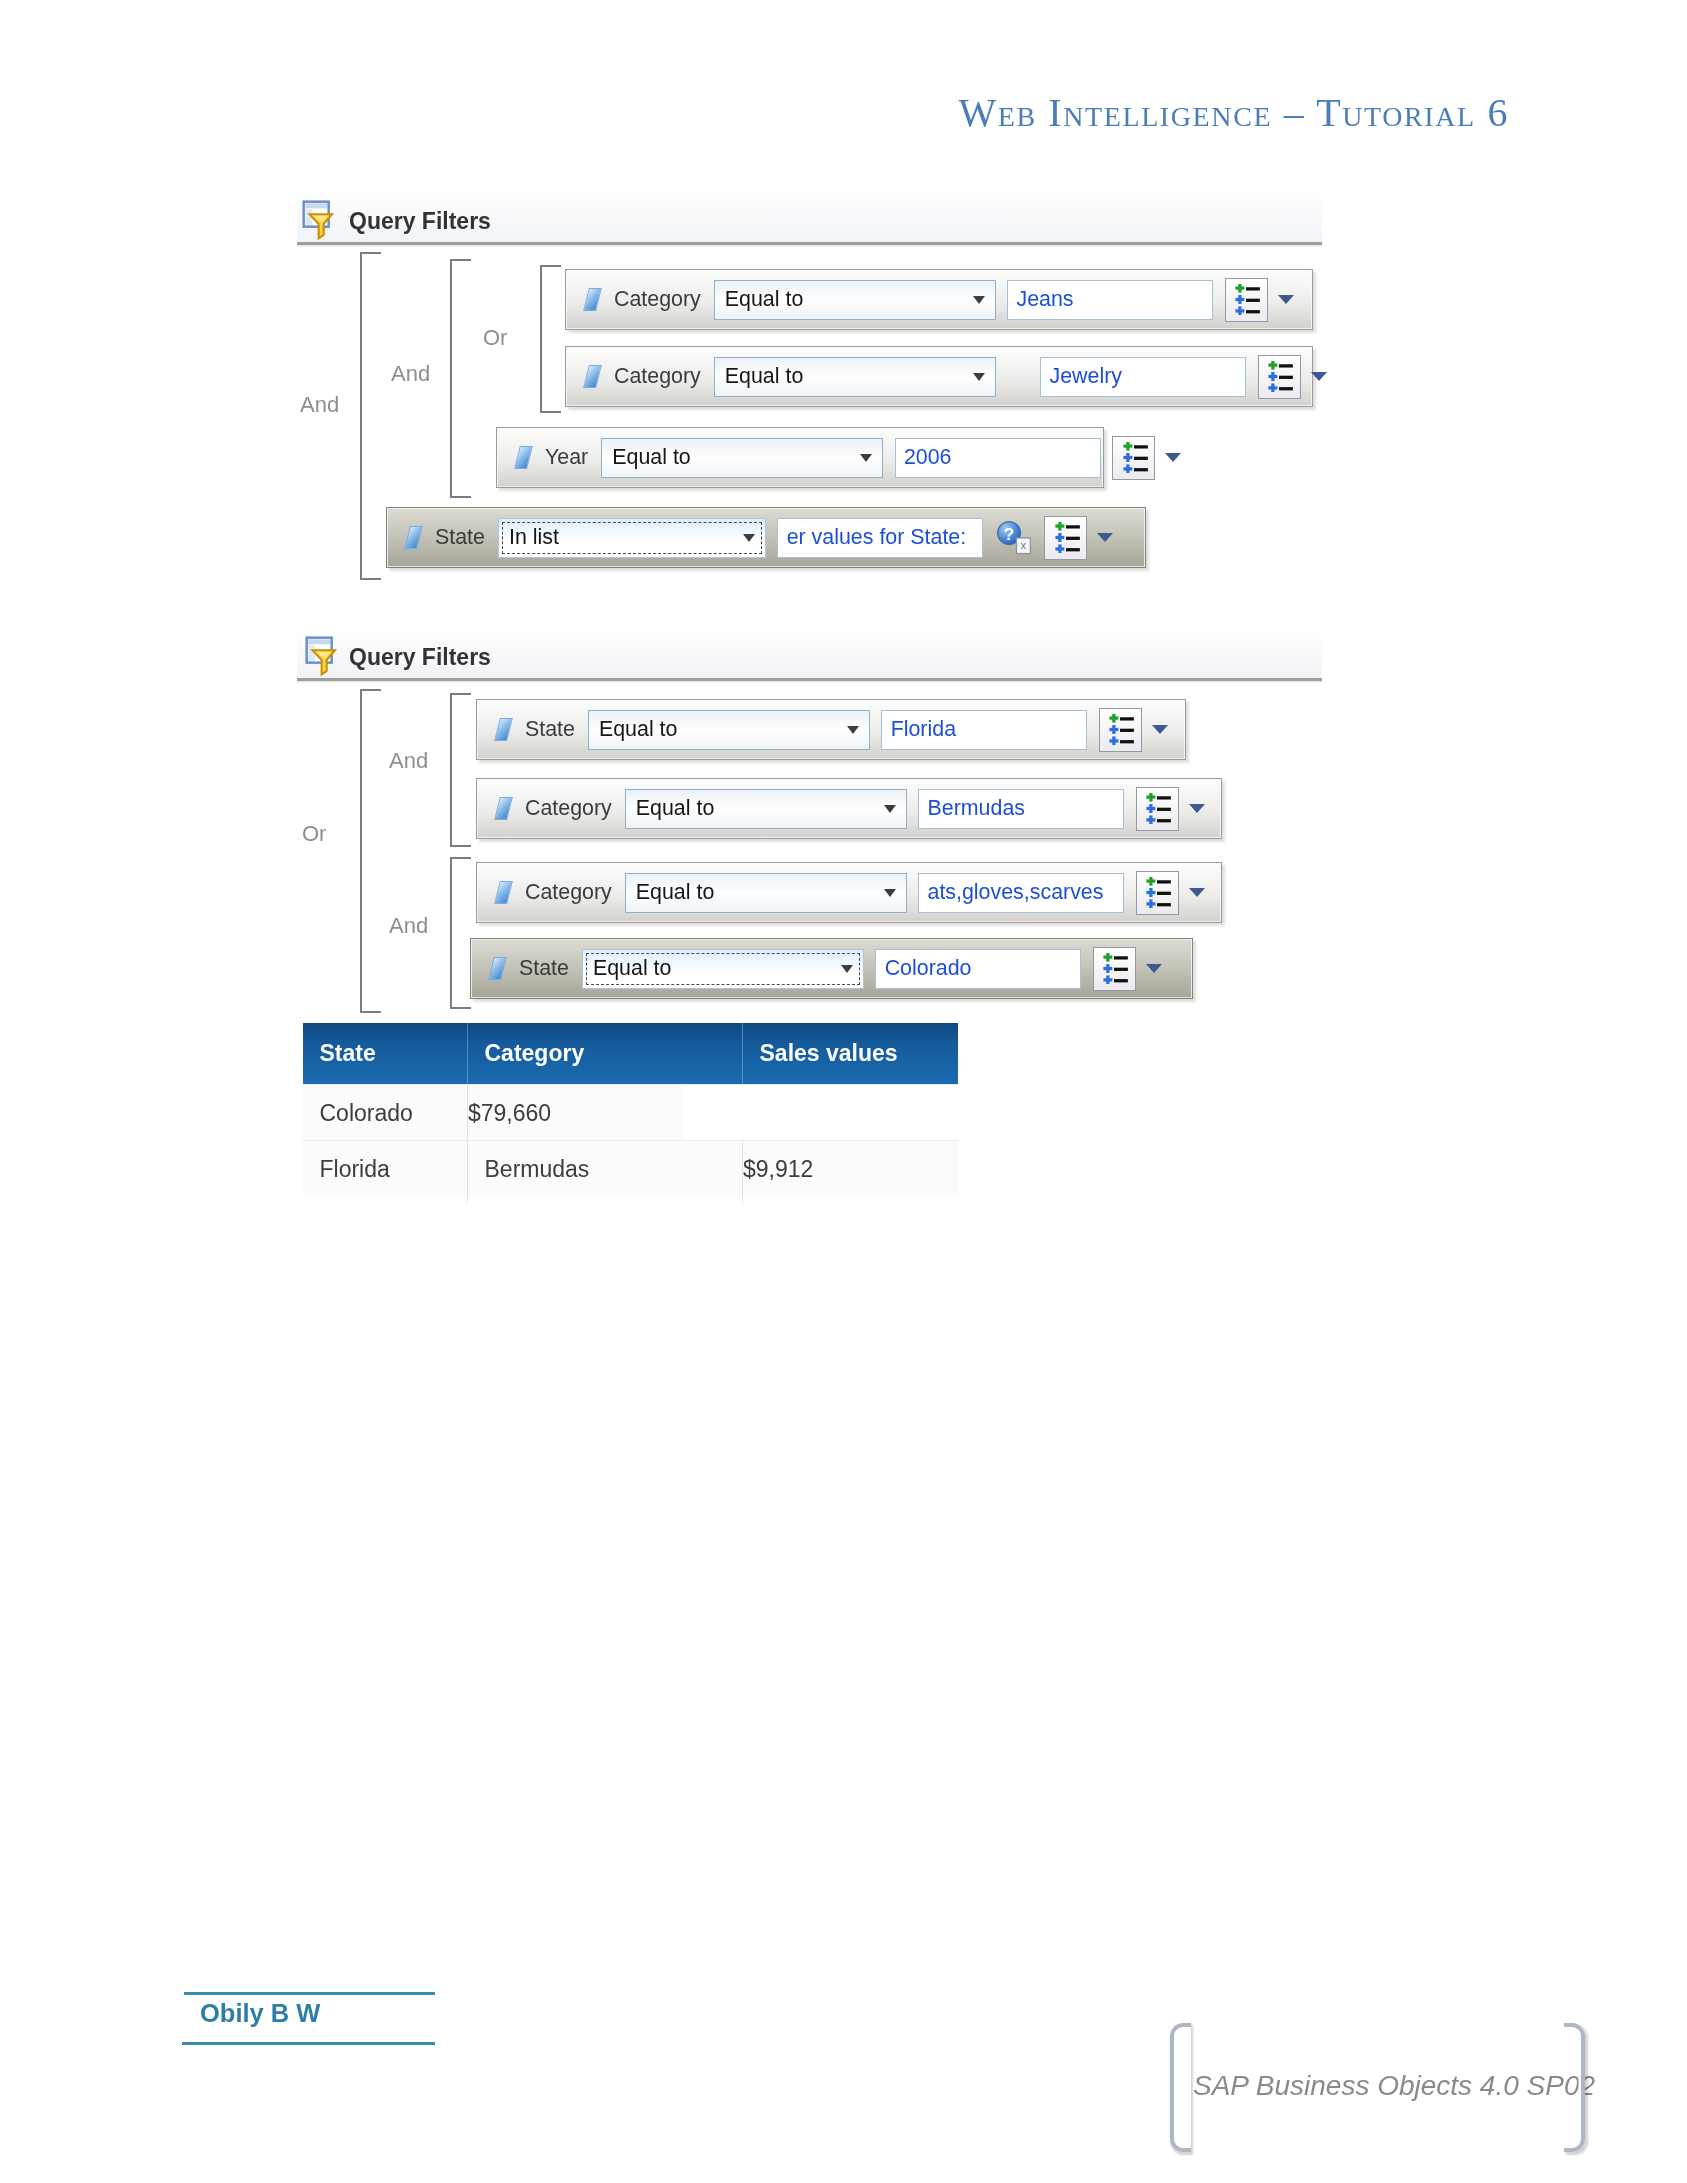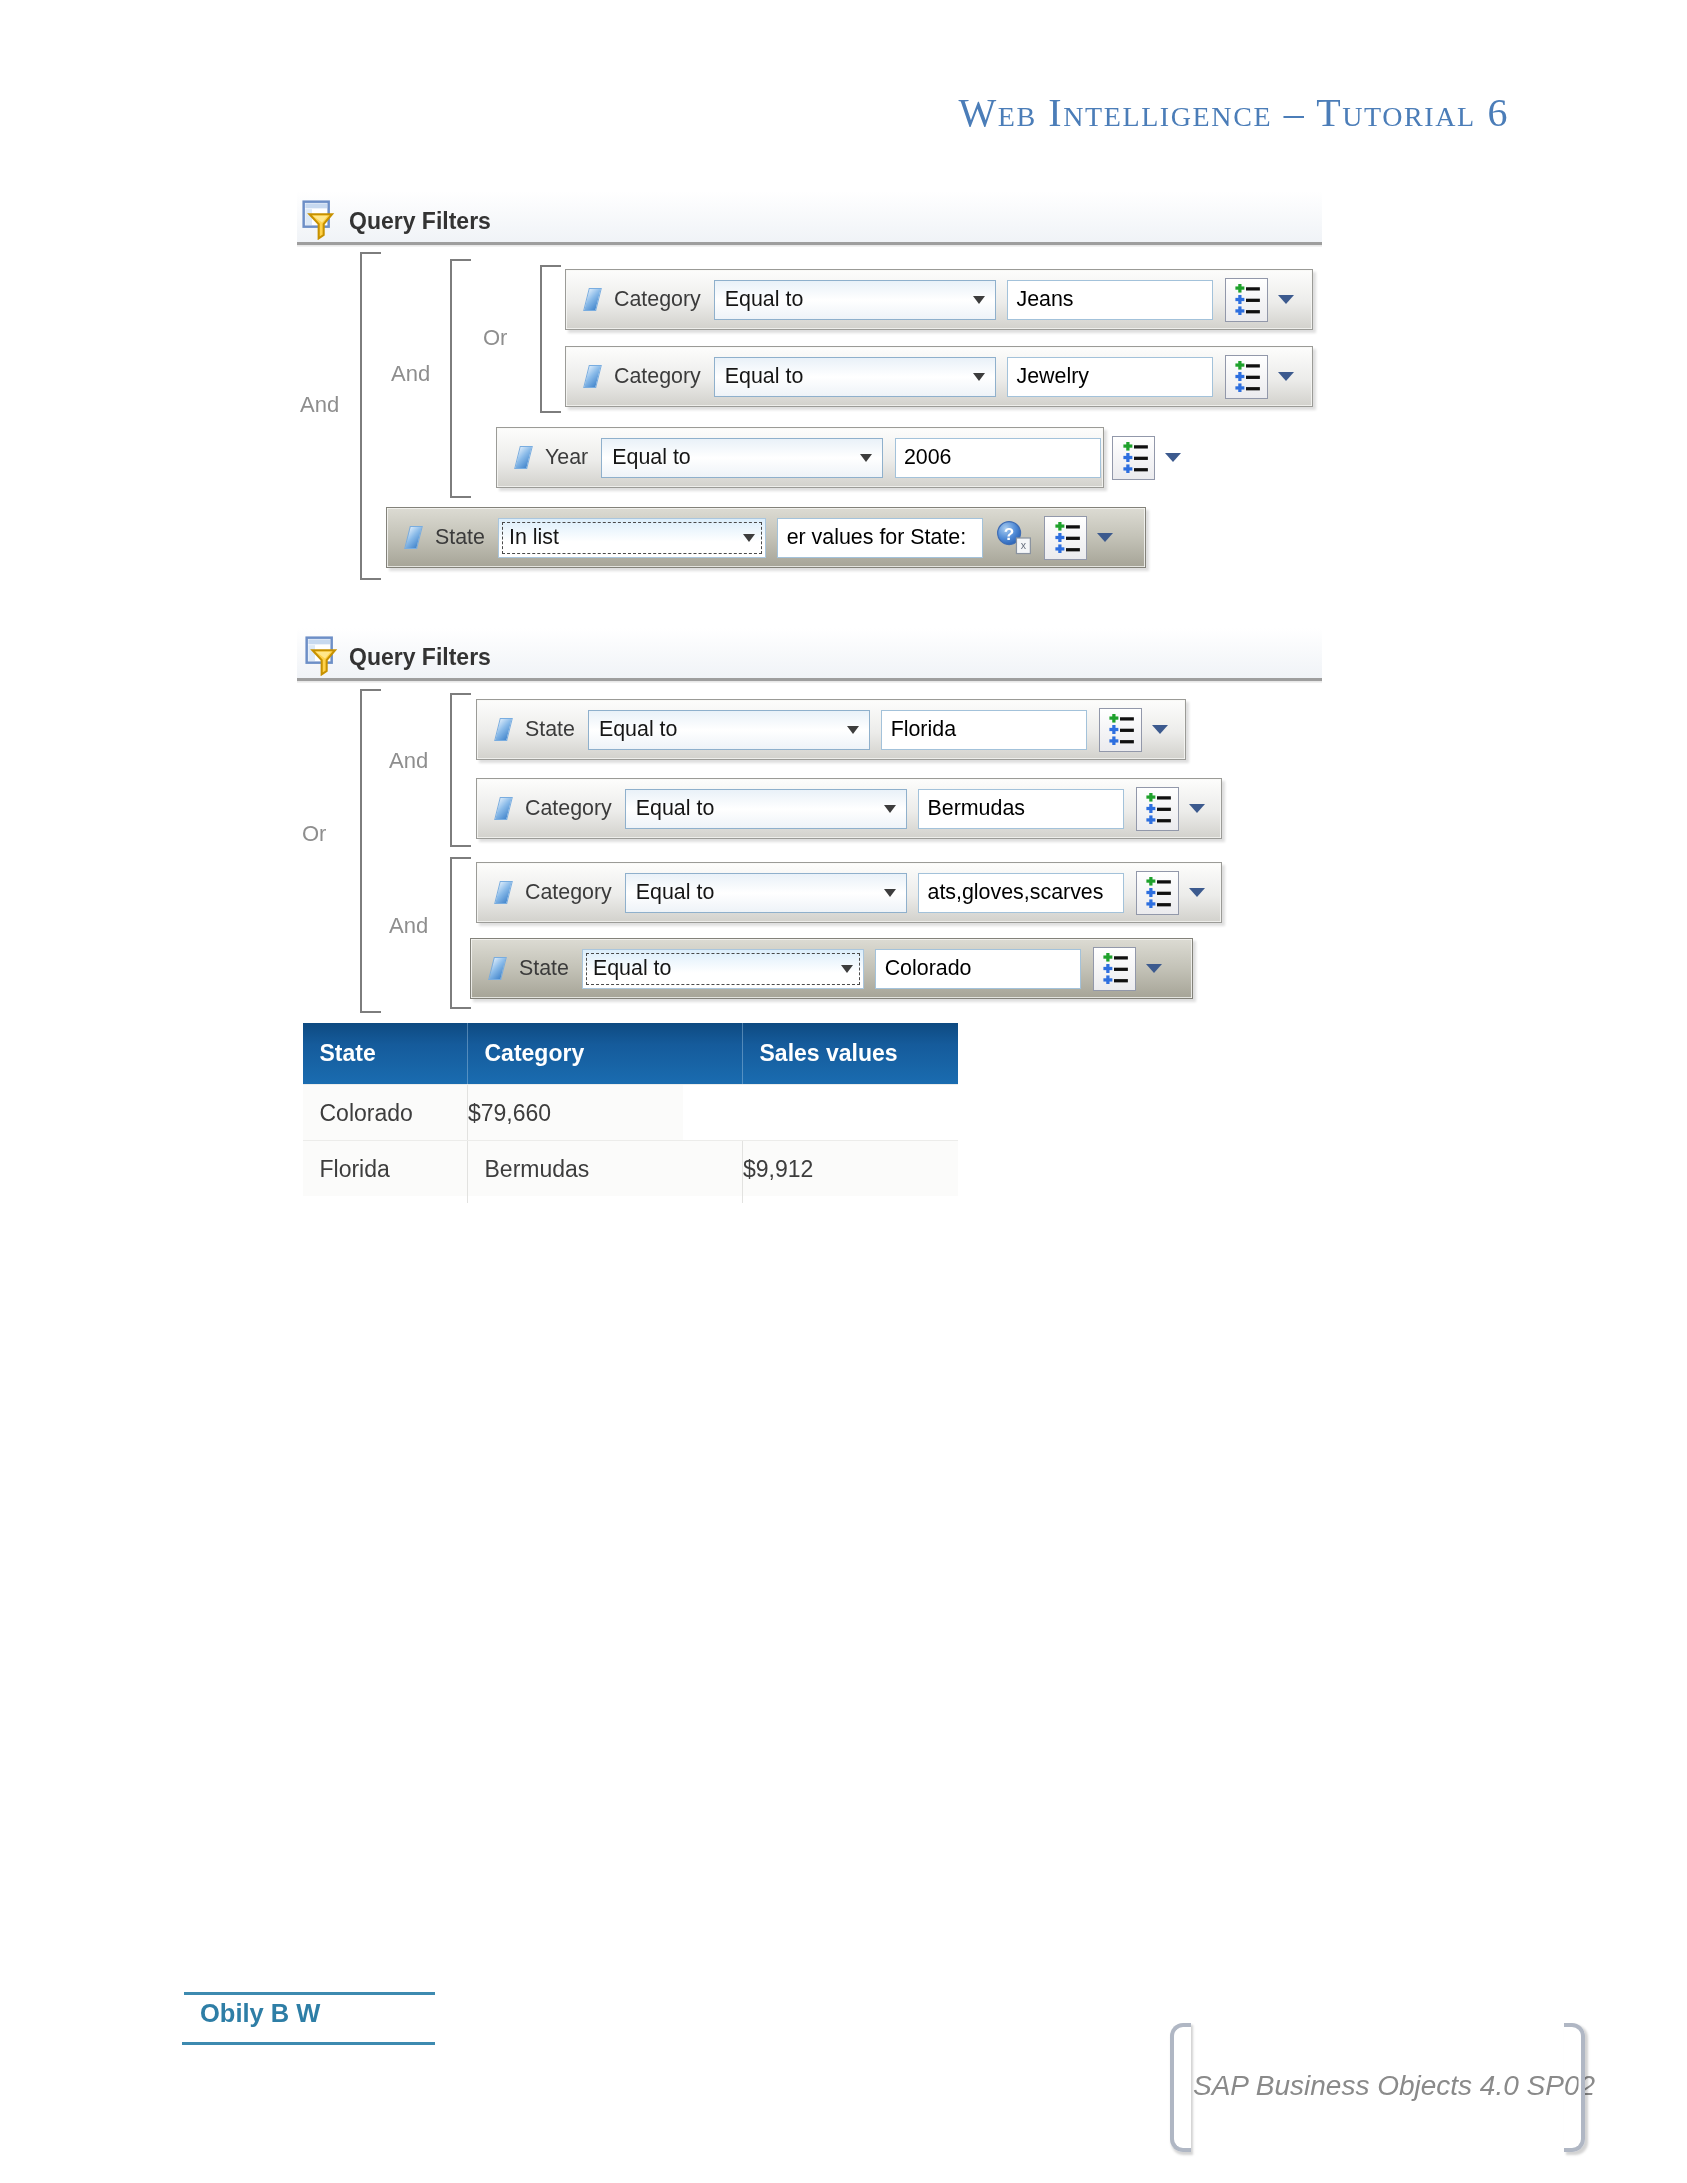--- a/index.html
+++ b/index.html
@@ -31,21 +31,21 @@
             border:0.8px solid #79ade0;margin-right:15px;}
   .flabel{font-size:21.4px;color:#3b3b3b;white-space:nowrap;margin-right:13px;flex:none;}
   .fdrop{height:40px;flex:none;border:1.6px solid #8fb0cc;display:flex;align-items:center;
          justify-content:space-between;padding:0 10px;font-size:21.4px;color:#161616;
          background:linear-gradient(180deg,#e9f1f8 0%,#ffffff 50%,#eef3f8 100%);margin-right:11.5px;}
   .fdrop.dashed{border-color:#aac6dd;outline:1.6px dashed #4a4a4a;outline-offset:-5.8px;
                 background:linear-gradient(180deg,#dceefb 0%,#ffffff 60%);}
   .drop-caret{width:0;height:0;border-left:6.6px solid transparent;border-right:6.6px solid transparent;
               border-top:8.2px solid #3d3d3d;flex:none;margin-left:8.2px;}
   .finput{height:40px;flex:none;border:1.6px solid #a3c2da;background:#ffffff;font-family:"Liberation Sans",sans-serif;
-          font-size:21.4px;color:#000000;padding:0 8.2px;margin-right:11.5px;}
+          font-size:21.4px;color:#1d4ed8;padding:0 8.2px;margin-right:11.5px;}
   .list-btn{width:43px;height:44px;flex:none;border:1.6px solid #9298aa;padding:0;
             background:linear-gradient(180deg,#ffffff 0%,#ebebee 100%);
             display:flex;align-items:center;justify-content:center;margin-right:10px;cursor:pointer;}
   .row-caret{width:0;height:0;border-left:8.2px solid transparent;border-right:8.2px solid transparent;
              border-top:9px solid #3c5a8e;flex:none;}
   .prompt-wrap{flex:none;width:38px;height:36px;margin-right:11.5px;position:relative;cursor:pointer;}
 
   
   .rtable{position:absolute;left:303px;top:1023px;width:655px;}
   .thead{display:flex;height:61px;background:linear-gradient(180deg,#0e4a81 0%,#155b9b 35%,#1a6cb0 100%);}
@@ -126,21 +126,21 @@
       <span class="row-caret"></span>
     </div>
 
     <div class="frow" style="left:565px;top:346px;width:748px">
       <span class="dim-icon"></span>
       <span class="flabel">Category</span>
       <div class="fdrop" style="width:282px">
         <span>Equal to</span>
         <span class="drop-caret"></span>
       </div>
-      <input class="finput" style="width: 206px;" readonly="" value="Jewelry">
+      <input class="finput" style="width: 206px; margin-left: 33px;" readonly="" value="Jewelry">
       <button class="list-btn">
         <svg width="30" height="31" viewBox="0 0 36 38">
           <rect x="5" y="3" width="11" height="4" fill="#1fa12c"></rect>
             <rect x="8.5" y="-0.5" width="4" height="11" fill="#1fa12c"></rect>
           <rect x="5" y="17" width="11" height="4" fill="#2e6fdf"></rect>
             <rect x="8.5" y="13.5" width="4" height="11" fill="#2e6fdf"></rect>
           <rect x="5" y="31" width="11" height="4" fill="#2e6fdf"></rect>
             <rect x="8.5" y="27.5" width="4" height="11" fill="#2e6fdf"></rect>
           <rect x="18" y="4" width="17" height="4" fill="#101010"></rect>
           <rect x="18" y="18" width="17" height="4" fill="#101010"></rect>

